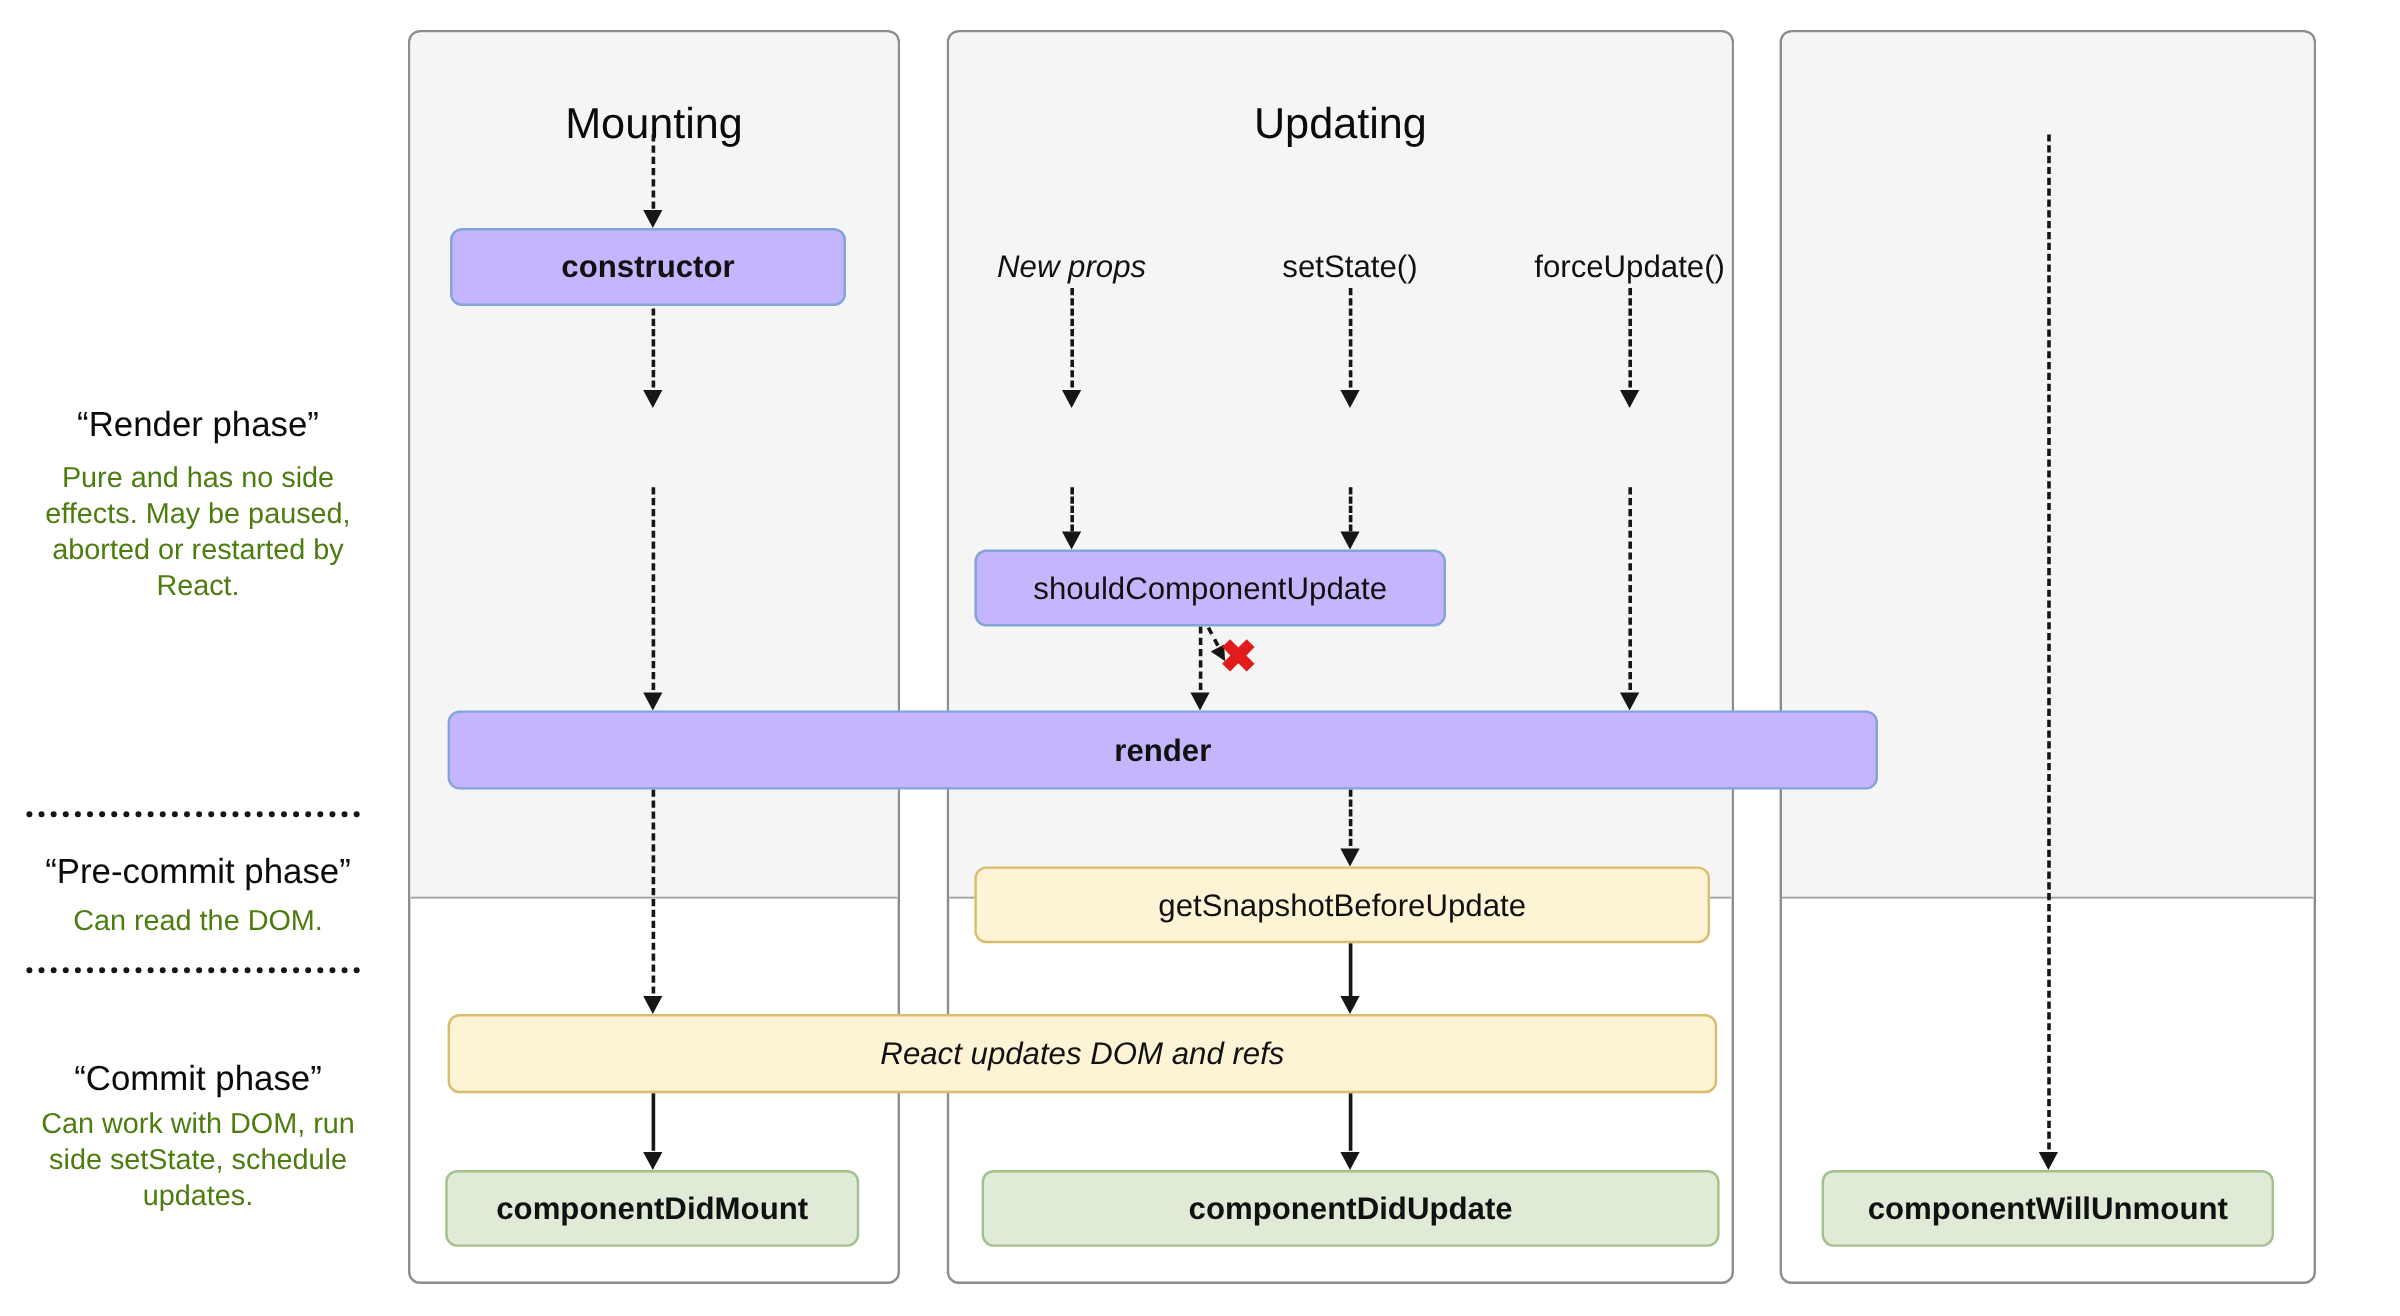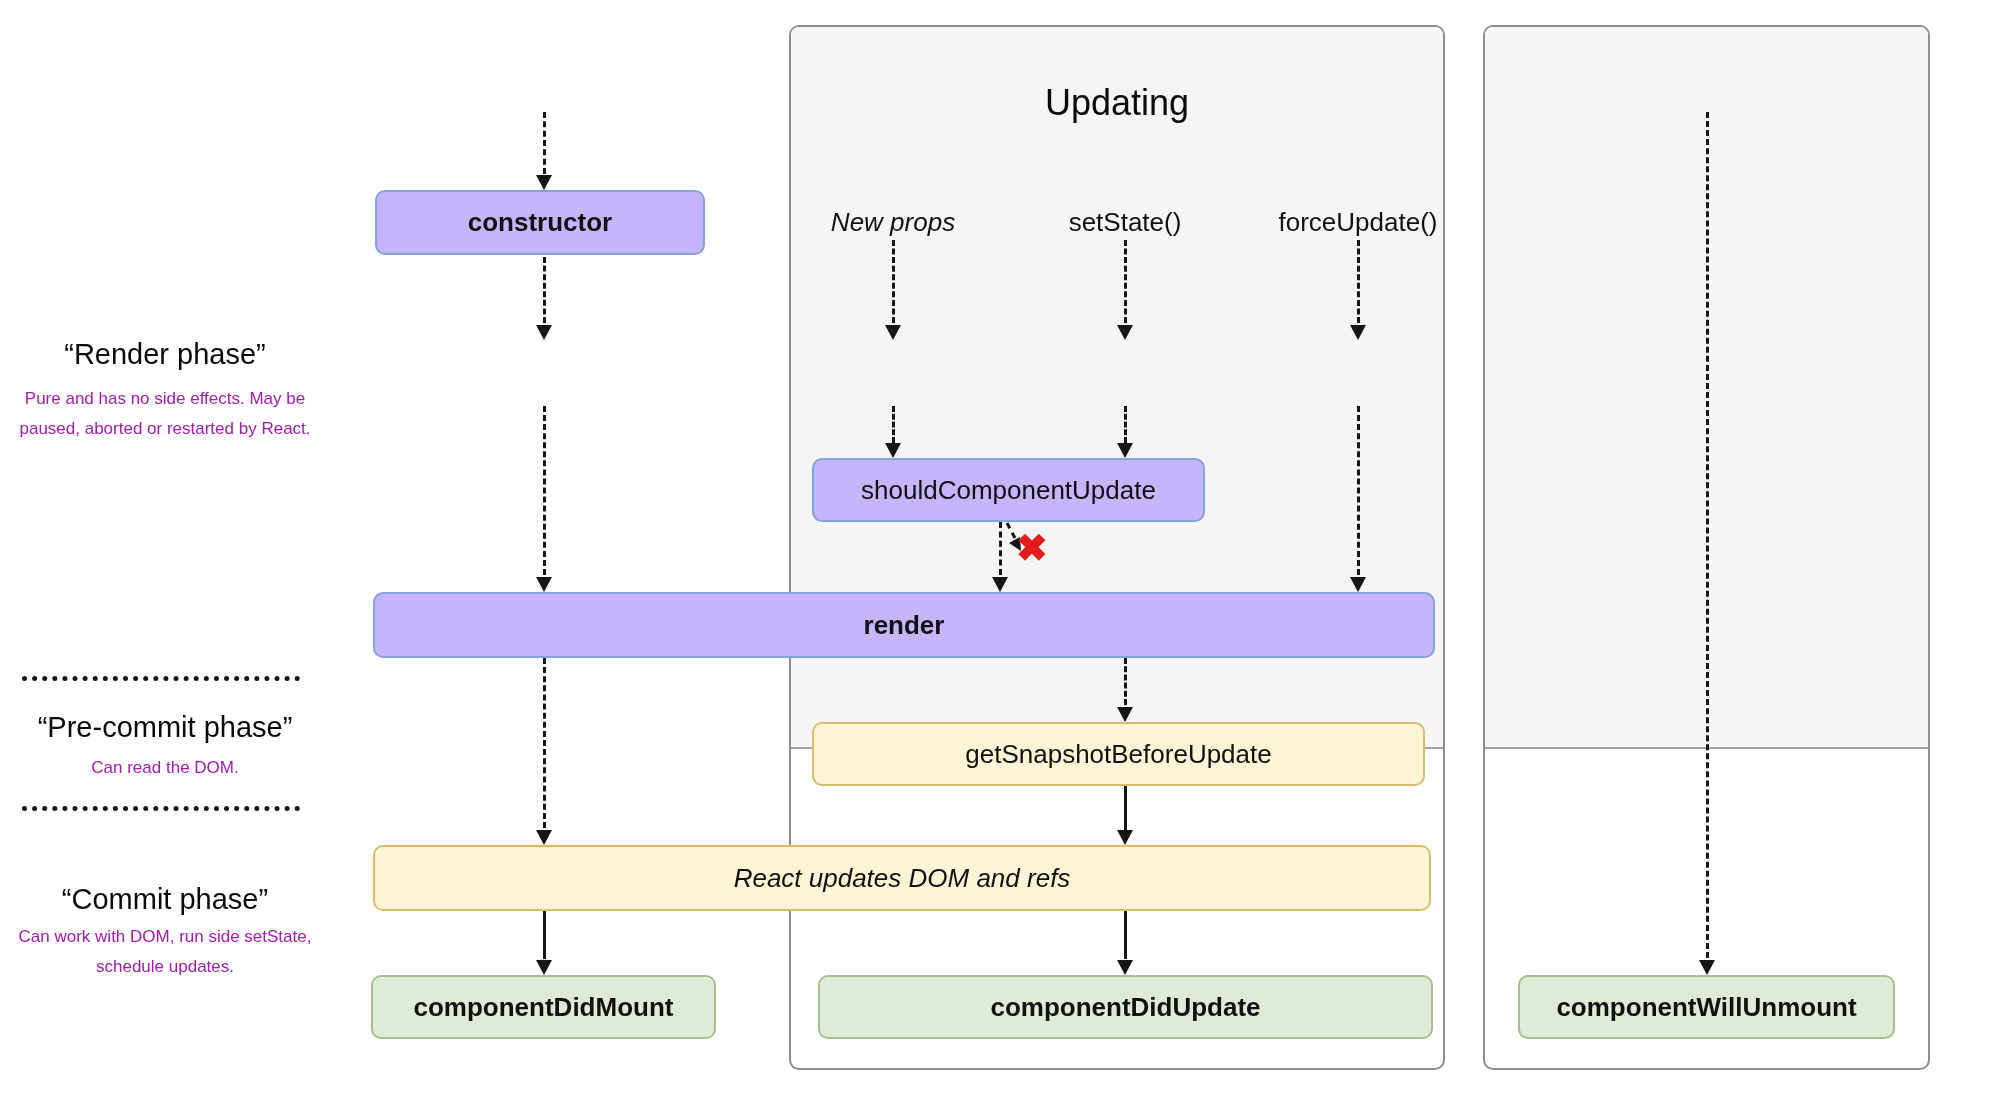--- a/index.html
+++ b/index.html
@@ -12,21 +12,21 @@
   .panel-top { position:absolute; left:0; top:0; width:100%; height:722px;
                background:#f5f5f5; border-bottom:2px solid #a3a3a3;
                border-radius:8px 8px 0 0; box-sizing:border-box; }
   .panel-title { position:absolute; top:55px; left:0; width:100%;
                  text-align:center; font-size:36px; color:#0b0b0b; }
 
   
   .phase-title { position:absolute; width:300px; left:15px; text-align:center;
                  font-size:29px; color:#0b0b0b; }
   .phase-desc  { position:absolute; width:300px; left:15px; text-align:center;
-                 font-size:17px; line-height:30px; color:#a21caf; }
+                 font-size:24px; line-height:30px; color:#4d7c0f; }
   .dotted-sep  { position:absolute; left:22px; width:278px; height:0;
                  border-top:5px dotted #161616; }
 
   
   .box { position:absolute; display:flex; align-items:center; justify-content:center;
          border-radius:10px; font-size:26px; border:2.5px solid; box-sizing:border-box;
          text-align:center; }
   .blue   { background:#c4b5fd; border-color:#84a3d6;border-radius:10px; }
   .yellow { background:#fdf3d5; border-color:#d9bc6e;text-align:center; }
   .green  { background:#dfebd6; border-color:#a5c08c; }
@@ -45,20 +45,24 @@
             border-top:15px solid #161616; }
 
   .x-mark { position:absolute; font-size:38px; font-weight:bold; color:#e21c1c; line-height:1; }
   .diag-svg { position:absolute; }
 </style>
 </head>
 <body>
 
 <div id="stage">
 
+  <div class="panel" style="left:340px; width:410px;">
+    <div class="panel-top"></div>
+    <div class="panel-title">Mounting</div>
+  </div>
   <div class="panel" style="left:789px; width:656px;">
     <div class="panel-top"></div>
     <div class="panel-title">Updating</div>
   </div>
   <div class="panel" style="left:1483px; width:447px;">
     <div class="panel-top"></div>
   </div>
 
   <div class="phase-title" style="top:338px;">“Render phase”</div>
   <div class="phase-desc" style="top:384px;">Pure and has no side effects. May be paused, aborted or restarted by React.</div>
@@ -127,21 +131,21 @@
   <div class="ahead" style="left:1117px; top:960px;"></div>
 
   <div class="vline dashed" style="left:1705.5px; top:112px; height:846px;"></div>
   <div class="ahead" style="left:1699px; top:960px;"></div>
 
   <div class="box blue bold" style="left:375px; top:190px; width:330px; height:65px;">constructor</div>
 
 
   <div class="box blue" style="left:812px; top:458px; width:393px; height:64px;">shouldComponentUpdate</div>
 
-  <div class="box blue bold" style="left:373px; top:592px; width:1062px; height:66px;">render</div>
+  <div class="box blue bold" style="left:373px; top:592px; width:1192px; height:66px;">render</div>
 
   <div class="box yellow" style="left:812px; top:722px; width:613px; height:64px;">getSnapshotBeforeUpdate</div>
 
   <div class="box yellow italic" style="left:373px; top:845px; width:1058px; height:66px;">React updates DOM and refs</div>
 
   <div class="box green bold" style="left:371px; top:975px; width:345px; height:64px;">componentDidMount</div>
 
   <div class="box green bold" style="left:818px; top:975px; width:615px; height:64px;">componentDidUpdate</div>
 
   <div class="box green bold" style="left:1518px; top:975px; width:377px; height:64px;">componentWillUnmount</div>

